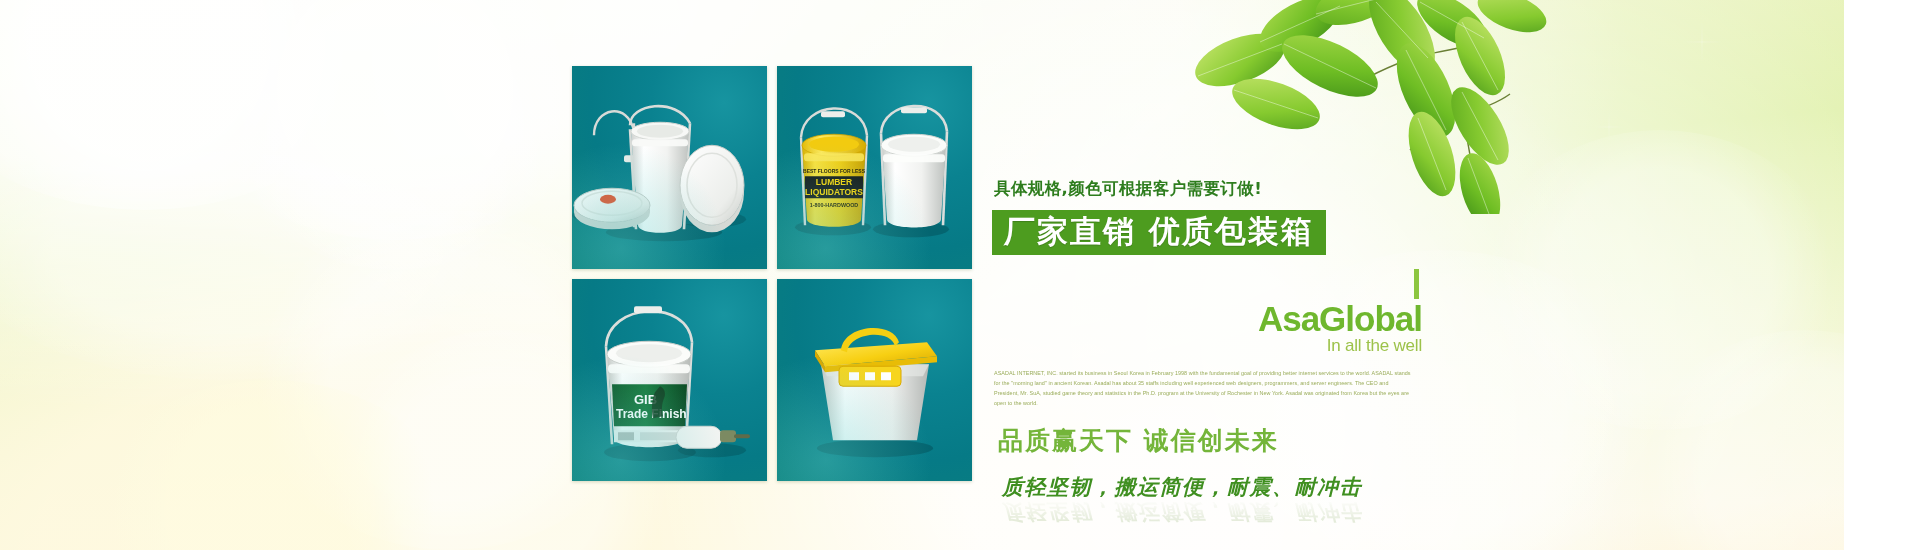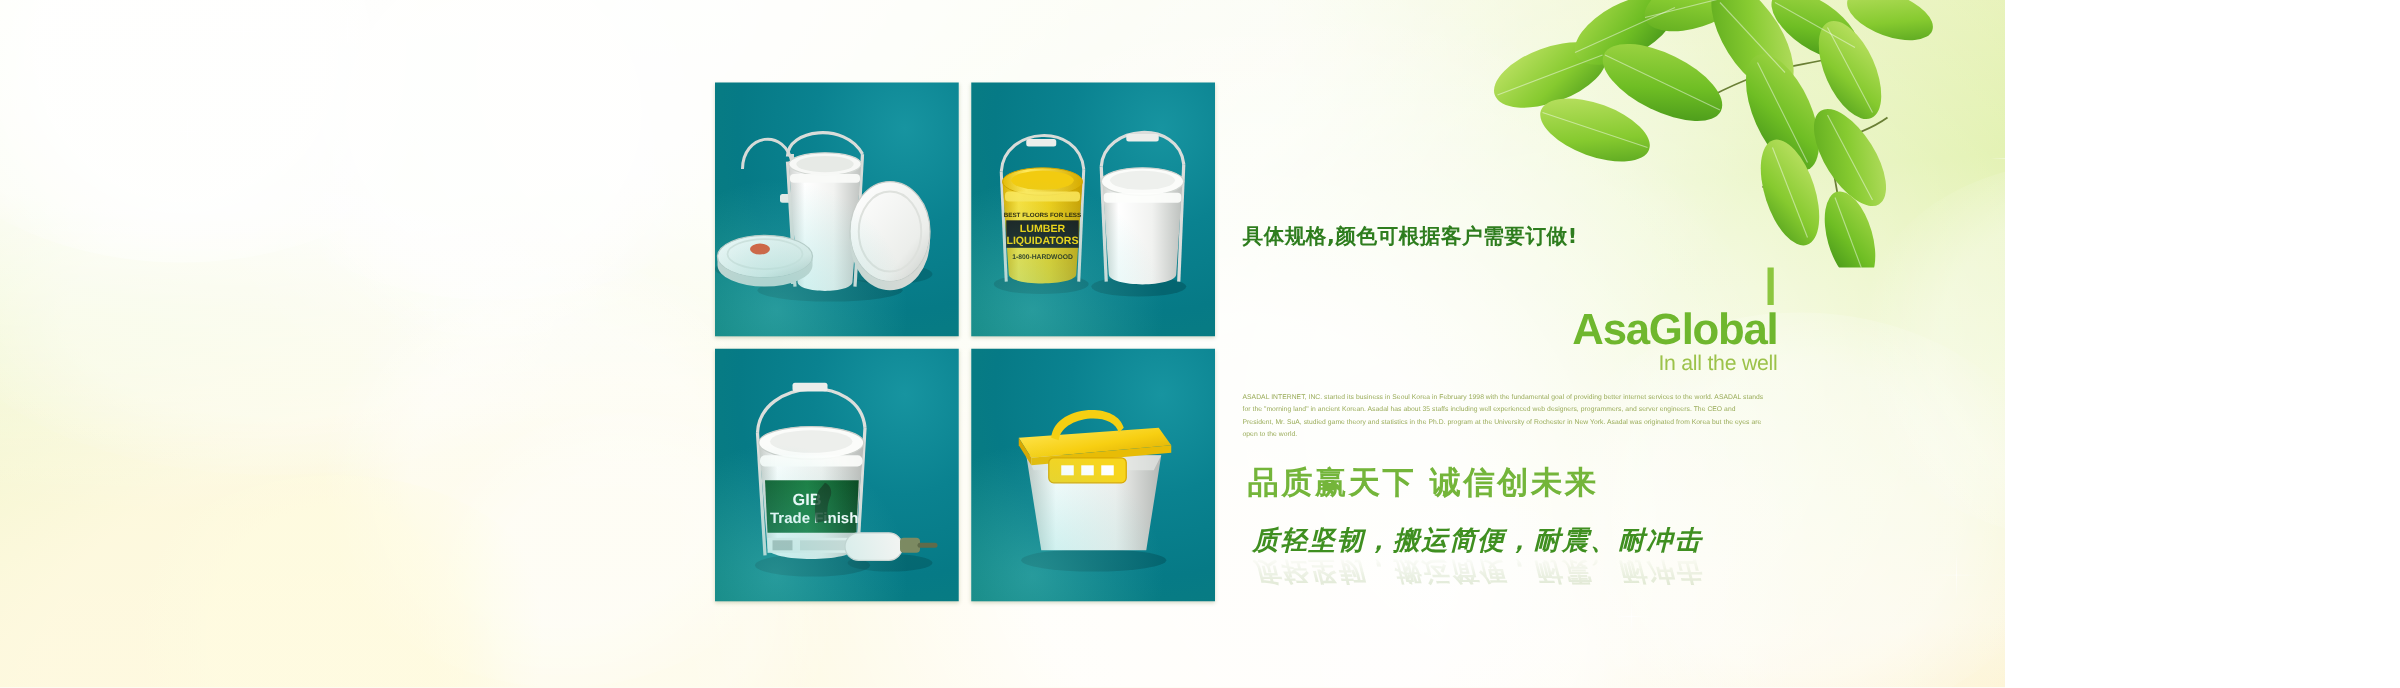--- a/index.html
+++ b/index.html
@@ -1,21 +1,21 @@
 <!DOCTYPE html>
 <html><head>
 <meta charset="utf-8">
 <style>
   html,body{margin:0;padding:0;}
   body{
     width:1920px;height:550px;overflow:hidden;
     font-family:"Liberation Sans","DejaVu Sans",sans-serif;
   }
   #banner{
-    position:relative;width:1604px;height:550px;overflow:hidden;
+    position:relative;width:1844px;height:550px;overflow:hidden;
     background:
       radial-gradient(circle at 62% 78%, rgba(255,255,255,.85) 0 16%, rgba(255,255,255,0) 42%),
       radial-gradient(circle at 78% 60%, rgba(255,255,255,.55) 0 14%, rgba(255,255,255,0) 38%),
       radial-gradient(ellipse at 48% 10%, rgba(255,255,255,.75) 0 22%, rgba(255,255,255,0) 55%),
       radial-gradient(ellipse at 12% 4%, rgba(255,255,255,.85) 0 20%, rgba(255,255,255,0) 52%),
       radial-gradient(ellipse at 30% 96%, rgba(255,249,225,.9) 0 28%, rgba(255,249,225,0) 62%),
       linear-gradient(175deg,#f3f7d4 0%,#e9f3bd 18%,#dff0a8 38%,#e8f3bb 58%,#f3f6cf 76%,#fbf6dc 92%,#fdf3d2 100%);
   }
   .bokeh{position:absolute;border-radius:50%;pointer-events:none;}
   .spark{position:absolute;pointer-events:none;}
@@ -346,20 +346,23 @@
           <rect x="72" y="92" width="10" height="8" fill="#ffffff"></rect>
           <rect x="88" y="92" width="10" height="8" fill="#ffffff"></rect>
           <rect x="104" y="92" width="10" height="8" fill="#ffffff"></rect>
         </g>
       </svg>
     </div>
   </div>
 
   <div id="copy">
     <div class="lead">具体规格,颜色可根据客户需要订做!</div>
+    <div>
+      <span class="ribbon">厂家直销 优质包装箱</span>
+    </div>
     <div class="brandline">
       <span class="brandbar"></span>
       <span class="brand">AsaGlobal</span>
       <span class="brand-sub">In all the well</span>
     </div>
     <div class="blurb">ASADAL INTERNET, INC. started its business in Seoul Korea in February 1998 with the fundamental goal of providing better internet services to the world. ASADAL stands for the "morning land" in ancient Korean. Asadal has about 35 staffs including well experienced web designers, programmers, and server engineers. The CEO and President, Mr. SuA, studied game theory and statistics in the Ph.D. program at the University of Rochester in New York. Asadal was originated from Korea but the eyes are open to the world.</div>
     <div class="slogan">品质赢天下  诚信创未来</div>
     <div class="features-wrap">
       <div class="features">质轻坚韧，搬运简便，耐震、耐冲击</div>
       <div class="features-reflect">质轻坚韧，搬运简便，耐震、耐冲击</div>

